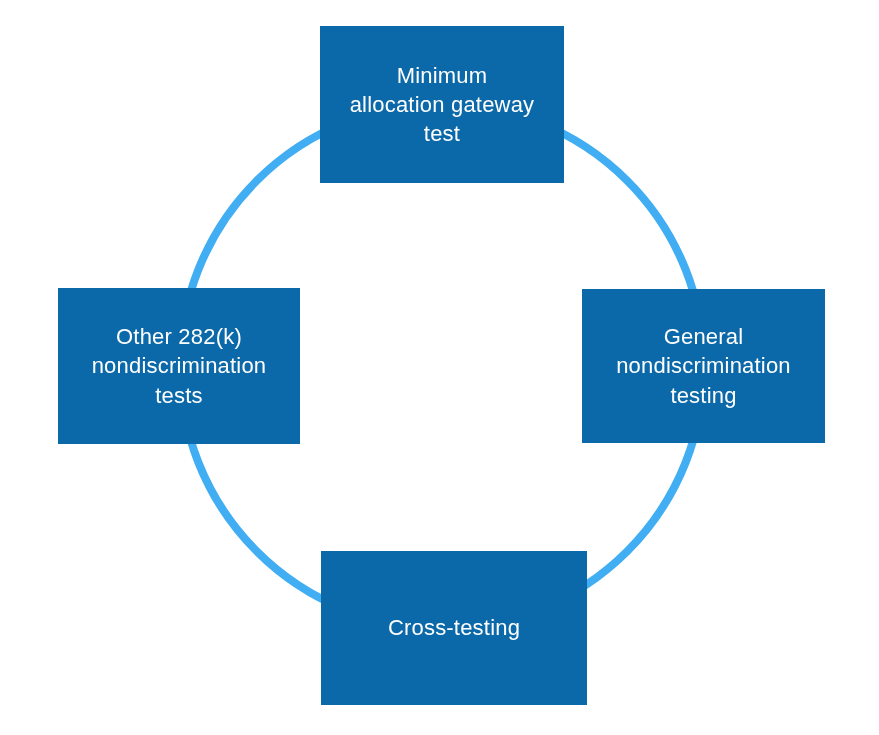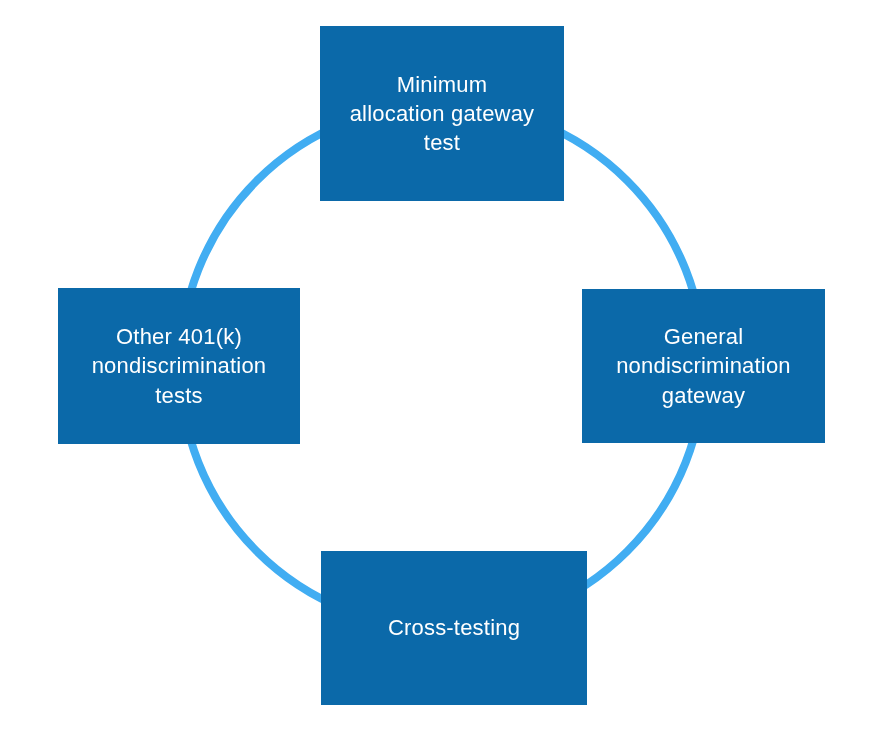--- a/index.html
+++ b/index.html
@@ -35,21 +35,21 @@
     text-align: center;
   }
   .node-label {
     color: var(--node-text-color);
     font-size: 22px;
     line-height: 1.32;
     font-weight: 400;
     white-space: pre-line;
     letter-spacing: 0.2px;
   }
-  .node-top    { left: 320px; top: 26px;  width: 244px; height: 175px; }
+  .node-top    { left: 320px; top: 26px;  width: 244px; height: 157px; }
   .node-right  { left: 582px; top: 289px; width: 243px; height: 154px; }
   .node-bottom { left: 321px; top: 551px; width: 266px; height: 154px; }
   .node-left   { left: 58px;  top: 288px; width: 242px; height: 156px; }
 </style>
 </head>
 <body>
 
 <div class="canvas">
 
   <svg class="ring" width="879" height="735" viewBox="0 0 879 735" aria-hidden="true">
@@ -58,26 +58,26 @@
 
   <div class="node node-top">
     <span class="node-label">Minimum
 allocation gateway
 test</span>
   </div>
 
   <div class="node node-right">
     <span class="node-label">General
 nondiscrimination
-gateway</span>
+testing</span>
   </div>
 
   <div class="node node-bottom">
     <span class="node-label">Cross-testing</span>
   </div>
 
   <div class="node node-left">
-    <span class="node-label">Other 401(k)
+    <span class="node-label">Other 282(k)
 nondiscrimination
 tests</span>
   </div>
 
 </div>
 
 </body></html>

